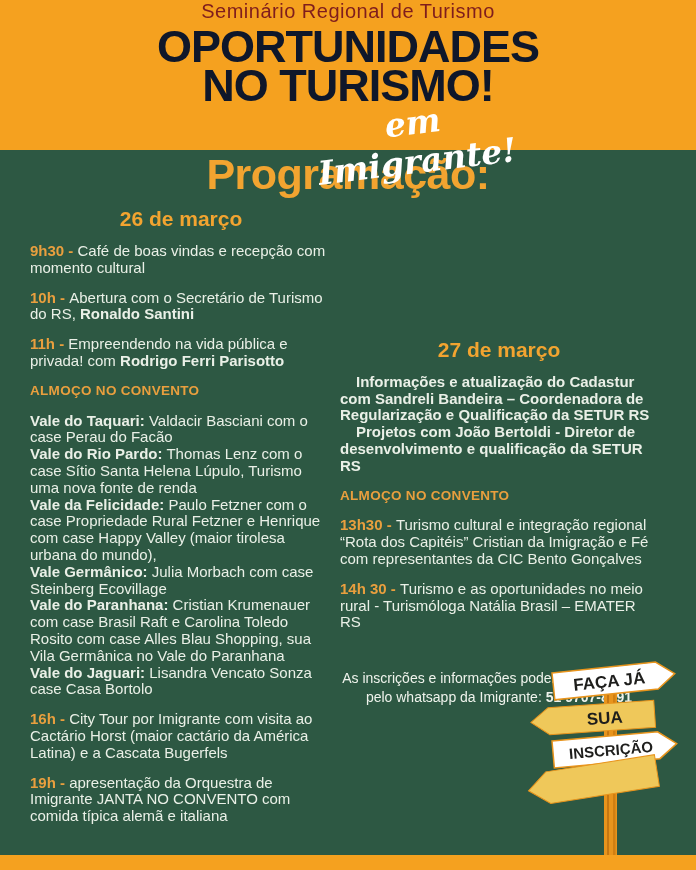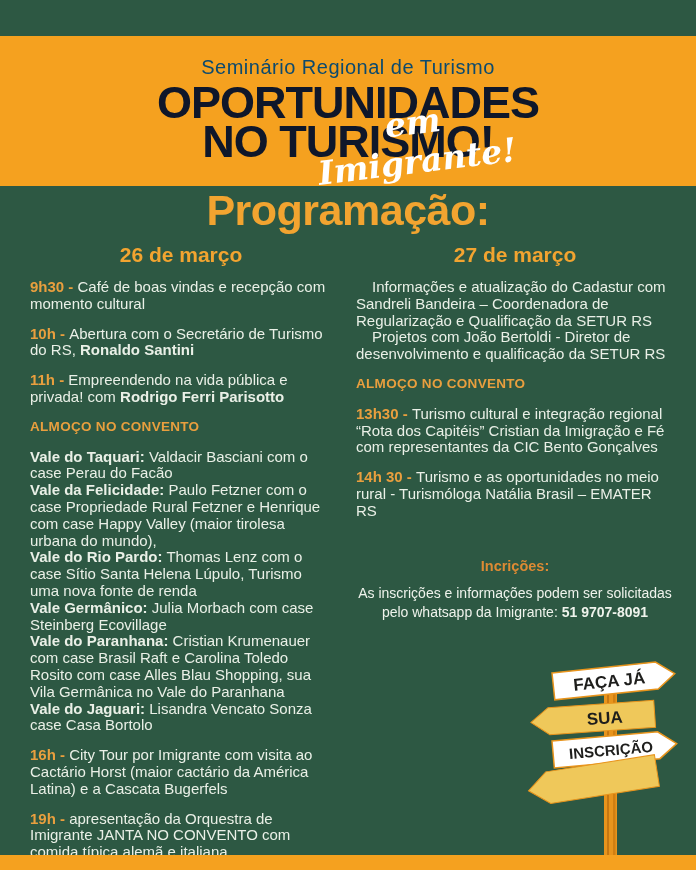--- a/index.html
+++ b/index.html
@@ -14,26 +14,25 @@
     margin: 0 auto;
   }
   
   .header {
     position: relative;
     height: 150px;
     background: #F5A11F;
     text-align: center;
   }
   .kicker {
-    padding-top: 20px;
+    padding-top: 0;
     font-size: 20px;
     font-weight: 400;
     letter-spacing: 0.5px;
-    color: #0c4a6e;
-    margin-top: 36px;
+    color: #7f1d1d;
   }
   .title {
     margin-top: 4px;
     line-height: 39px;
     font-size: 45px;
     font-weight: 700;
     letter-spacing: -1px;
     color: #0f172a;
   }
   .script-sub {
@@ -56,35 +55,36 @@
     text-align: center;
     padding-top: 0;
     font-size: 43px;
     font-weight: 700;
     color: #F2A430;
     letter-spacing: -0.5px;
   }
   
   .cols {
     display: flex;
-    gap: 24px;
+    gap: 8px;
     padding: 8px 22px 0 30px;
+    align-items: center;
   }
   .col-left  { width: 302px; flex: 0 0 302px; }
   .col-right { width: 318px; flex: 0 0 318px; }
   .col-heading {
     text-align: center;
     font-size: 21px;
     font-weight: 700;
     color: #F2A430;
     margin-bottom: 12px;
   }
   .item { margin-bottom: 13px; font-size: 15px; line-height: 16.8px; color: #EAF0E7; }
   .item .line { }
-  .item .line.indent { text-indent: 16px; }
+  .item .line.indent { text-indent: 16px; font-weight: bold; }
   .item .time { color: #E99F3E; font-weight: 700; }
   .item .b { font-weight: 700; }
   .item.label-item { color: #E99F3E; font-weight: 700; font-size: 13.5px; letter-spacing: 0.3px; }
   
   .registration { margin-top: 38px; text-align: center; }
   .reg-heading { font-size: 14.5px; font-weight: 700; color: #DE8A33; margin-bottom: 10px; }
   .reg-body { font-size: 14px; line-height: 19px; color: #EFF3EC; }
   .reg-body .b { font-weight: 700; margin-top: 47px; }
   
   .signpost {
@@ -135,22 +135,22 @@
             <div class="line"><span class="time">10h - </span><span>Abertura com o Secretário de Turismo do RS, </span><span class="b">Ronaldo Santini</span></div>
           </div>
           <div class="item">
             <div class="line"><span class="time">11h - </span><span>Empreendendo na vida pública e privada! com </span><span class="b">Rodrigo Ferri Parisotto</span></div>
           </div>
           <div class="item label-item">
             <div class="line"><span>ALMOÇO NO CONVENTO</span></div>
           </div>
           <div class="item">
             <div class="line"><span class="b">Vale do Taquari:</span><span> Valdacir Basciani com o case Perau do Facão</span></div>
+            <div class="line"><span class="b">Vale do Rio Pardo:</span><span> Thomas Lenz com o case Sítio Santa Helena Lúpulo, Turismo uma nova fonte de renda</span></div>
             <div class="line"><span class="b">Vale da Felicidade:</span><span> Paulo Fetzner com o case Propriedade Rural Fetzner e Henrique com case Happy Valley (maior tirolesa urbana do mundo),</span></div>
-            <div class="line"><span class="b">Vale do Rio Pardo:</span><span> Thomas Lenz com o case Sítio Santa Helena Lúpulo, Turismo uma nova fonte de renda</span></div>
             <div class="line"><span class="b">Vale Germânico:</span><span> Julia Morbach com case Steinberg Ecovillage</span></div>
             <div class="line"><span class="b">Vale do Paranhana:</span><span> Cristian Krumenauer com case Brasil Raft e Carolina Toledo Rosito com case Alles Blau Shopping, sua Vila Germânica no Vale do Paranhana</span></div>
             <div class="line"><span class="b">Vale do Jaguari:</span><span> Lisandra Vencato Sonza case Casa Bortolo</span></div>
           </div>
           <div class="item">
             <div class="line"><span class="time">16h - </span><span>City Tour por Imigrante com visita ao Cactário Horst (maior cactário da América Latina) e a Cascata Bugerfels</span></div>
           </div>
           <div class="item">
             <div class="line"><span class="time">19h - </span><span>apresentação da Orquestra de Imigrante JANTA NO CONVENTO com comida típica alemã e italiana</span></div>
           </div>
@@ -167,21 +167,20 @@
             <div class="line"><span>ALMOÇO NO CONVENTO</span></div>
           </div>
           <div class="item">
             <div class="line"><span class="time">13h30 - </span><span>Turismo cultural e integração regional “Rota dos Capitéis” Cristian da Imigração e Fé com representantes da CIC Bento Gonçalves</span></div>
           </div>
           <div class="item">
             <div class="line"><span class="time">14h 30 - </span><span>Turismo e as oportunidades no meio rural - Turismóloga Natália Brasil – EMATER RS</span></div>
           </div>
         </div>
       <div class="registration">
-        <div class="reg-heading">Incrições:</div>
         <div class="reg-body"><span>As inscrições e informações podem ser solicitadas pelo whatsapp da Imigrante: </span><span class="b">51 9707-8091</span></div>
       </div>
     </div>
   </div>
 
   <div class="signpost">
     <svg width="196" height="203" viewBox="0 0 196 203">
 
       <g>
         <rect x="102" y="24" width="13" height="179" fill="#E8941C"></rect>

